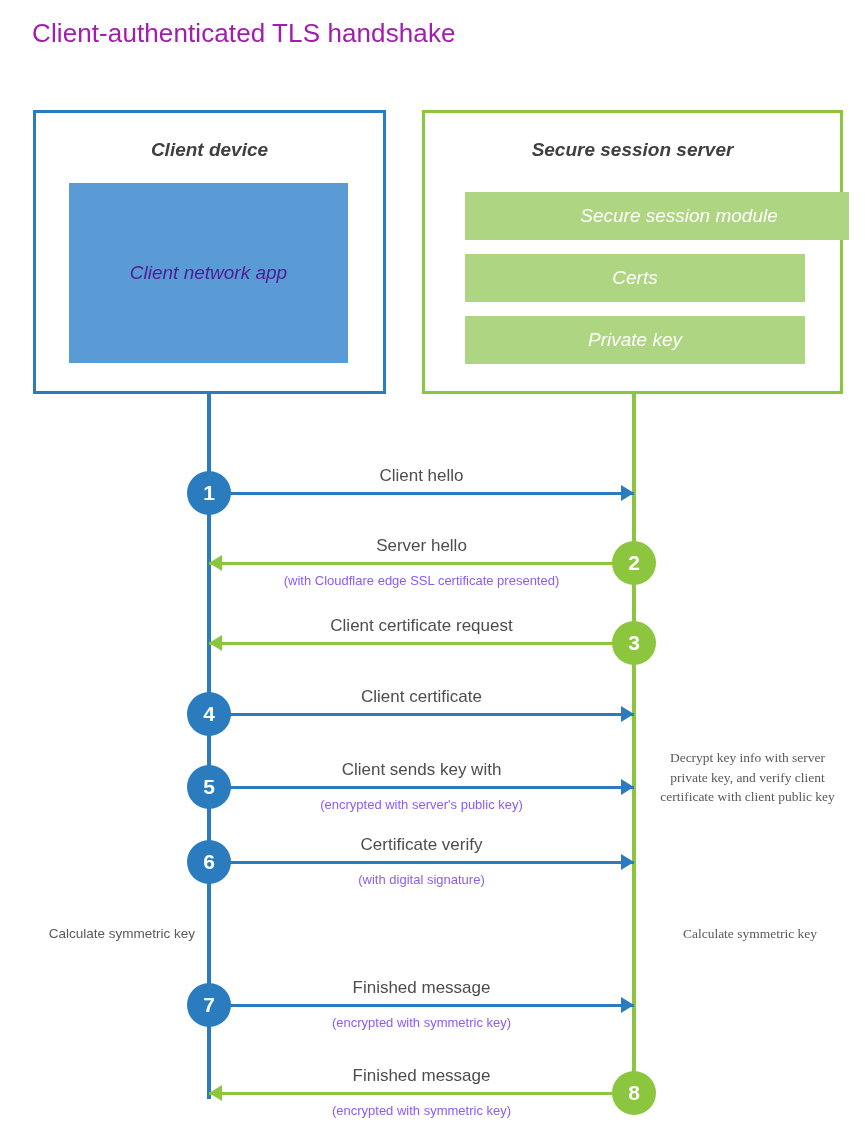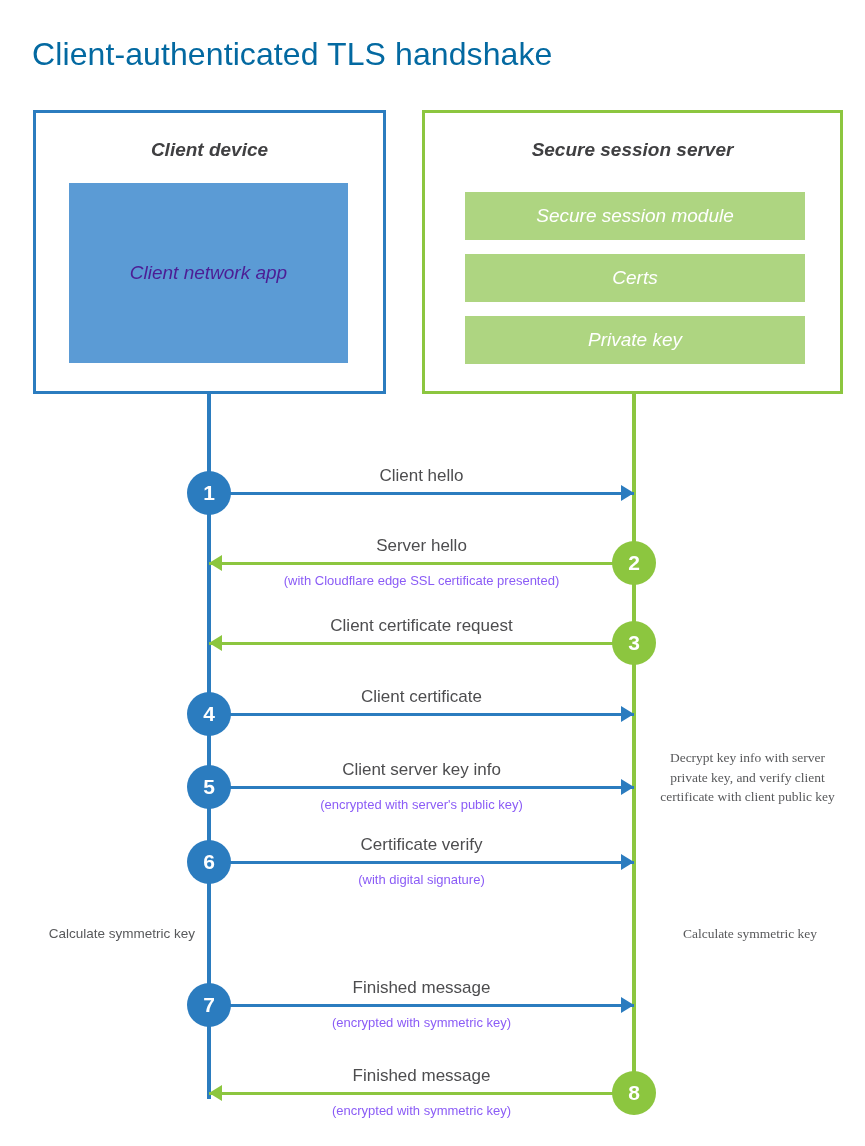--- a/index.html
+++ b/index.html
@@ -17,24 +17,24 @@
     width: 865px;
     height: 1146px;
     background: #ffffff;
     overflow: hidden;
   }
 
   
   .page-title {
     position: absolute;
     left: 32px;
-    top: 36px;
-    font-size: 32px;
+    top: 18px;
+    font-size: 26px;
     font-weight: 400;
-    color: #0369a1;
+    color: #a21caf;
     letter-spacing: 0.1px;
     white-space: nowrap;
   }
 
   
   .panel {
     position: absolute;
     box-sizing: border-box;
     background: #ffffff;
     font-style: italic;
@@ -89,21 +89,21 @@
     left: 40px;
     width: 340px;
     height: 48px;
     background: #aed581;
     color: #ffffff;
     font-size: 19px;
     display: flex;
     align-items: center;
     justify-content: center;
   }
-  .server-bar.b0 { top: 79px; }
+  .server-bar.b0 { top: 79px; padding-left: 44px; }
   .server-bar.b1 { top: 141px; text-align: center; }
   .server-bar.b2 { top: 203px; }
 
   
   .lifeline {
     position: absolute;
     width: 4px;
   }
   .lifeline.client { left: 207px; background: #2b7cbf; }
   .lifeline.server { left: 632px; background: #8cc63f; }
@@ -202,21 +202,21 @@
       <div class="arrowhead left green" style="top: 635px; left: 209px;"></div>
       <div class="step-circle green" style="top: 621px; left: 612px;">3</div>
       <div class="msg-label" style="left: 209px; width: 425px; top: 616px;">Client certificate request</div>
       <div class="msg-arrow blue" style="left: 209px; width: 425px; top: 713px;"></div>
       <div class="arrowhead right blue" style="top: 706px; left: 621px;"></div>
       <div class="step-circle blue" style="top: 692px; left: 187px;">4</div>
       <div class="msg-label" style="left: 209px; width: 425px; top: 687px;">Client certificate</div>
       <div class="msg-arrow blue" style="left: 209px; width: 425px; top: 786px;"></div>
       <div class="arrowhead right blue" style="top: 779px; left: 621px;"></div>
       <div class="step-circle blue" style="top: 765px; left: 187px;">5</div>
-      <div class="msg-label" style="left: 209px; width: 425px; top: 760px;">Client server key info</div>
+      <div class="msg-label" style="left: 209px; width: 425px; top: 760px;">Client sends key with</div>
       <div class="msg-sublabel" style="left: 209px; width: 425px; top: 797px;">(encrypted with server's public key)</div>
       <div class="msg-arrow blue" style="left: 209px; width: 425px; top: 861px;"></div>
       <div class="arrowhead right blue" style="top: 854px; left: 621px;"></div>
       <div class="step-circle blue" style="top: 840px; left: 187px;">6</div>
       <div class="msg-label" style="left: 209px; width: 425px; top: 835px;">Certificate verify</div>
       <div class="msg-sublabel" style="left: 209px; width: 425px; top: 872px;">(with digital signature)</div>
       <div class="msg-arrow blue" style="left: 209px; width: 425px; top: 1004px;"></div>
       <div class="arrowhead right blue" style="top: 997px; left: 621px;"></div>
       <div class="step-circle blue" style="top: 983px; left: 187px;">7</div>
       <div class="msg-label" style="left: 209px; width: 425px; top: 978px;">Finished message</div>

